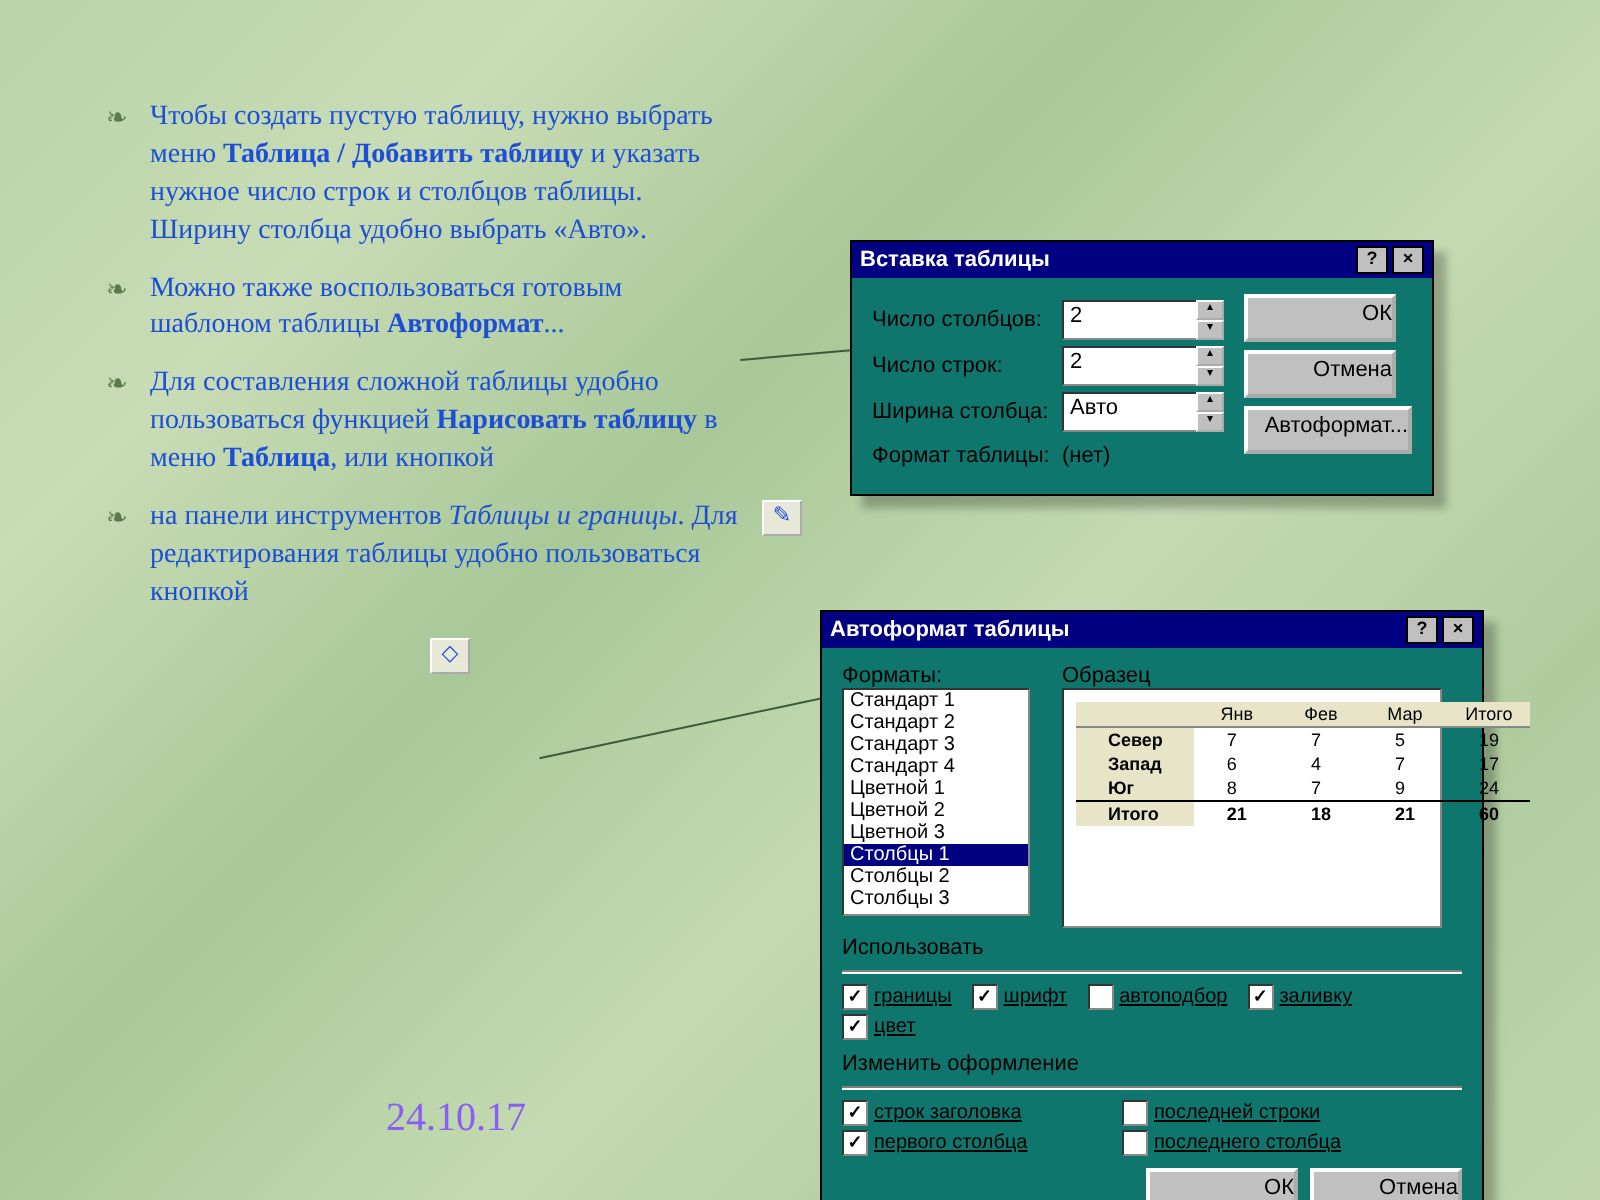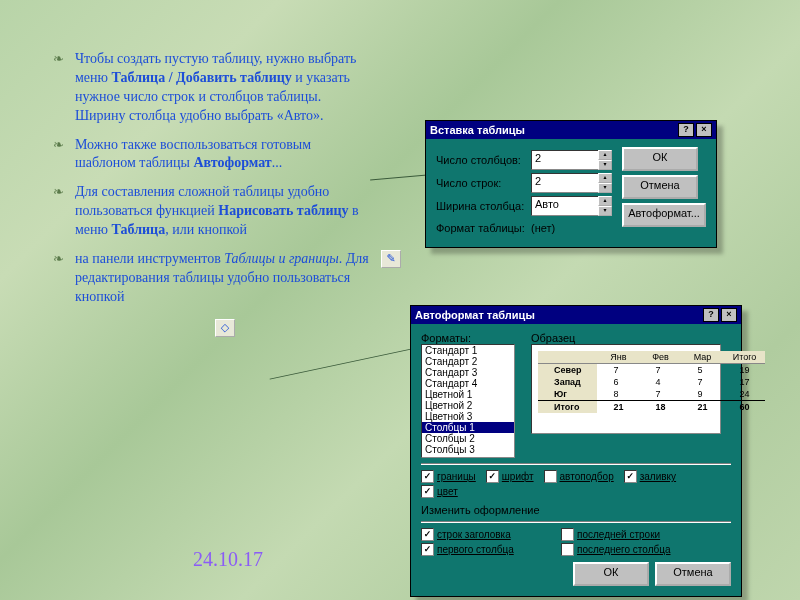--- a/index.html
+++ b/index.html
@@ -108,41 +108,41 @@
     display: flex;
     flex-direction: column;
     gap: 4px;
   }
   .win-btn {
     width: 72px;
     height: 20px;
     background: #c0c0c0;
     border: 2px outset #fff;
     font-size: 11px;
-    text-align: center;
+    text-align: right;
     line-height: 16px;
   }
   
   .dlg2 { left: 410px; top: 305px; width: 330px; }
   .d2-cols { display: flex; gap: 16px; }
   .listbox {
     background: #fff;
     border: 1px inset #888;
     width: 92px;
     height: 112px;
     overflow: hidden;
     font-size: 10px;
   }
   .li-item { padding: 0 3px; white-space: nowrap; }
   .li-sel { background: #000080; color: #fff; }
   .preview {
     border: 1px inset #888;
     background: #fff;
     width: 190px;
-    height: 90px;
+    height: 120px;
     padding: 6px;
     box-sizing: border-box;
   }
   .pv-table { width: 100%; border-collapse: collapse; font-size: 9px; }
   .pv-table th { background: #e8e4c8; border-bottom: 1px solid #888; font-weight: normal; padding: 1px 4px; }
   .pv-table td { padding: 1px 16px; }
   .pv-table .fc { background: #e8e4c8; font-weight: bold; }
   .pv-table .totr td { border-top: 1px solid #000; font-weight: bold; }
   .group-label { margin: 4px 0 2px 0; }
   .chk-row { display: flex; flex-wrap: wrap; gap: 2px 10px; }
@@ -304,20 +304,21 @@
                   <td>18</td>
                   <td>21</td>
                   <td>60</td>
                 </tr>
               </tbody>
             </table>
         </div>
       </div>
     </div>
 
+    <div class="group-label">Использовать</div>
     <div class="sep"></div>
     <div class="chk-row">
       <span class="chk">
           <span class="box">✓</span>
           <u>границы</u>
         </span>
       <span class="chk">
           <span class="box">✓</span>
           <u>шрифт</u>
         </span>

